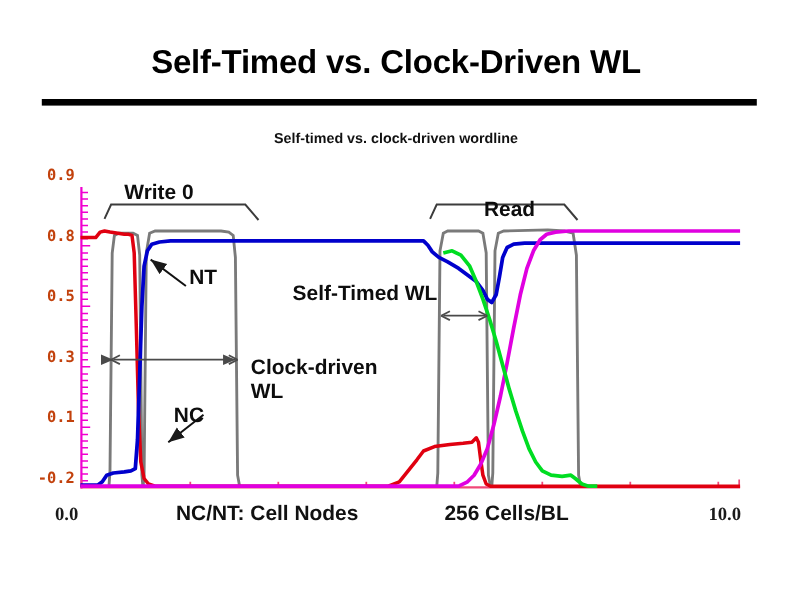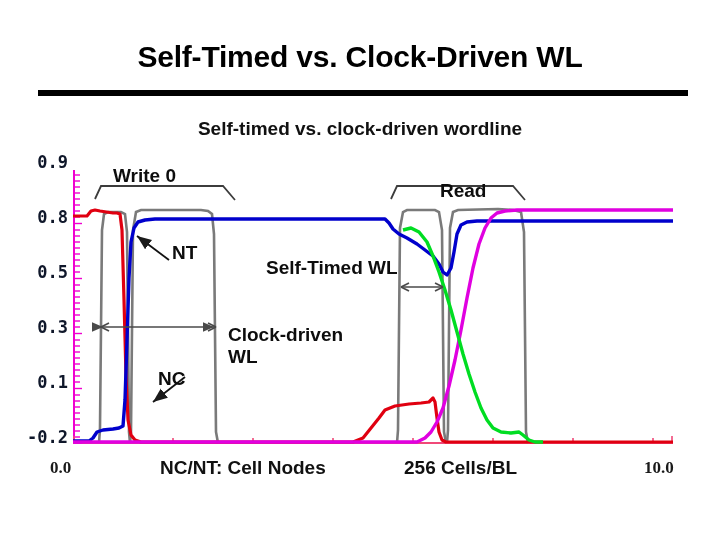--- a/index.html
+++ b/index.html
@@ -22,32 +22,32 @@
     position:absolute;left:38px;top:90px;width:650px;height:6px;
     background:#000;
   }
 
   
   #chart{
     position:absolute;left:0;top:108px;width:720px;height:390px;
   }
   #chart-title{
     position:absolute;left:0;top:10px;width:720px;text-align:center;
-    font-size:19px;font-weight:bold;color:#111;
+    font-size:13px;font-weight:bold;color:#111;
   }
   #plot{
     position:absolute;left:73px;top:62px;width:600px;height:273px;
   }
   svg{display:block;}
 
   
   .ylab{
     position:absolute;right:0;
     font-family:"DejaVu Sans Mono",monospace;
-    font-size:17px;font-weight:bold;color:#0f172a;
+    font-size:14px;font-weight:bold;color:#c2410c;
     white-space:nowrap;text-align:right;
   }
   #ylabels{position:absolute;left:0px;top:52px;width:68px;height:300px;}
 
   
   .xnum{
     position:absolute;top:350px;
     font-family:Liberation Serif, serif;
     font-size:17px;font-weight:bold;color:#1a1a1a;white-space:nowrap;
   }

